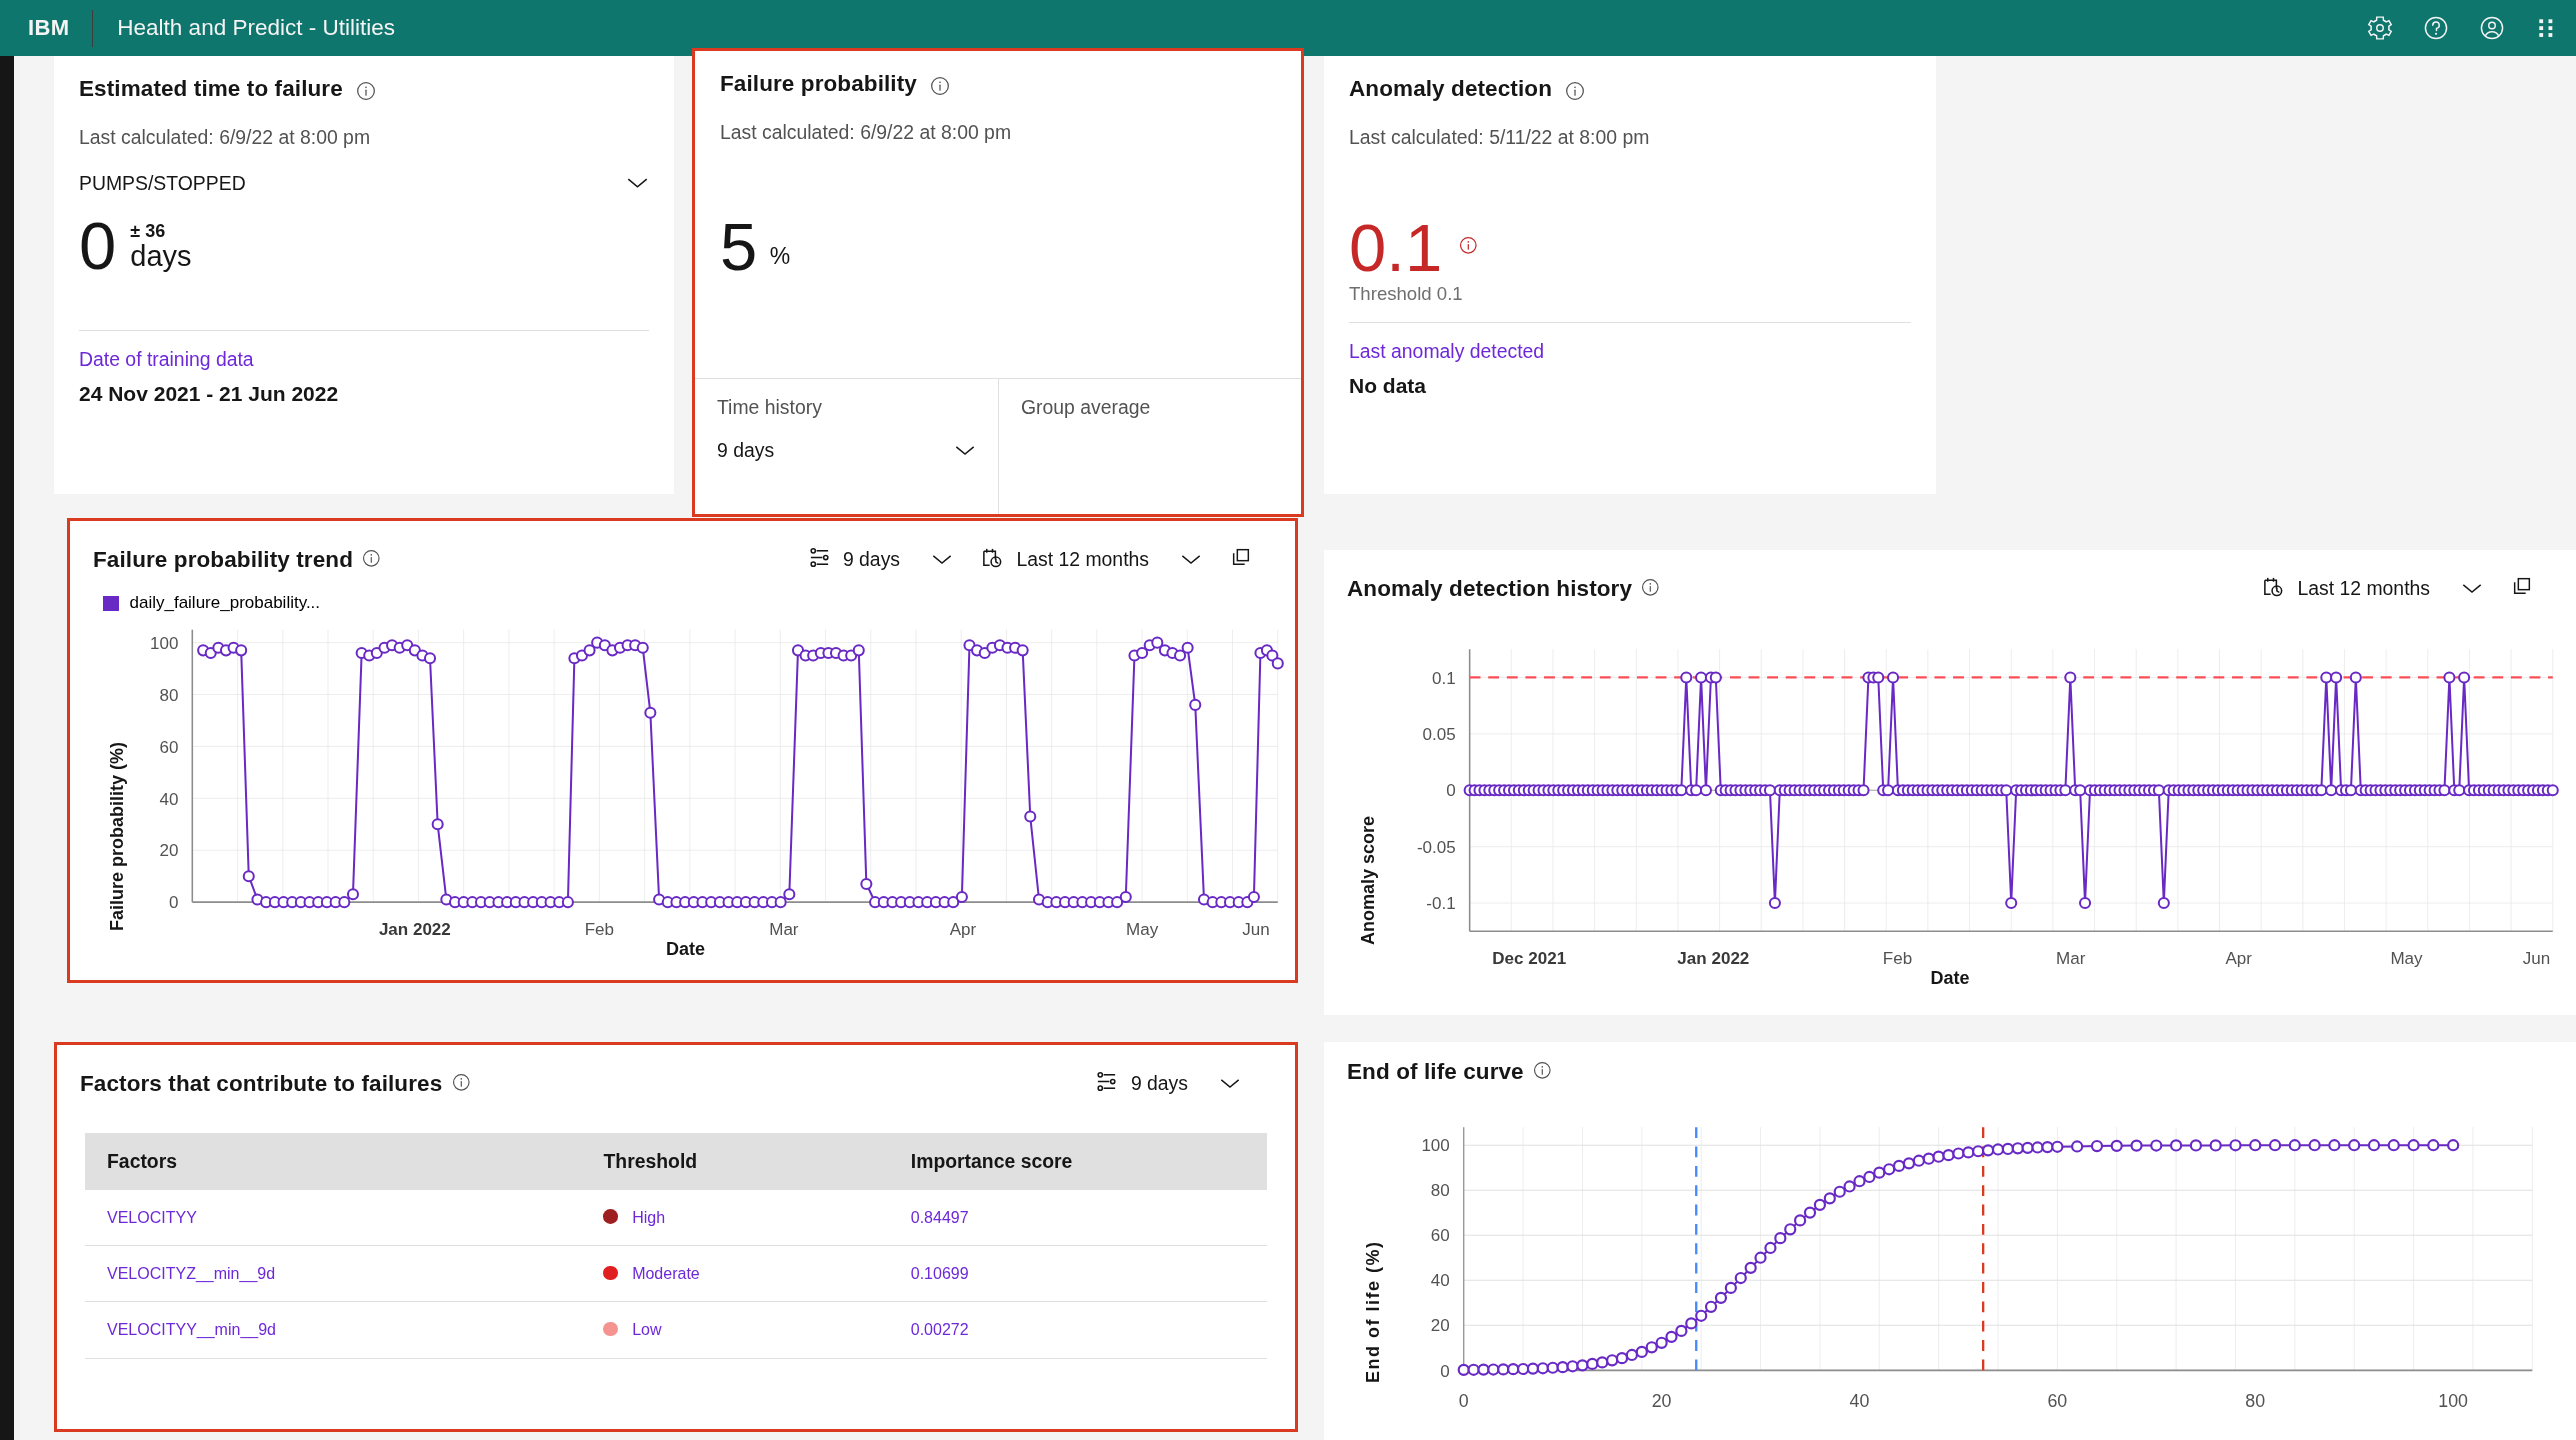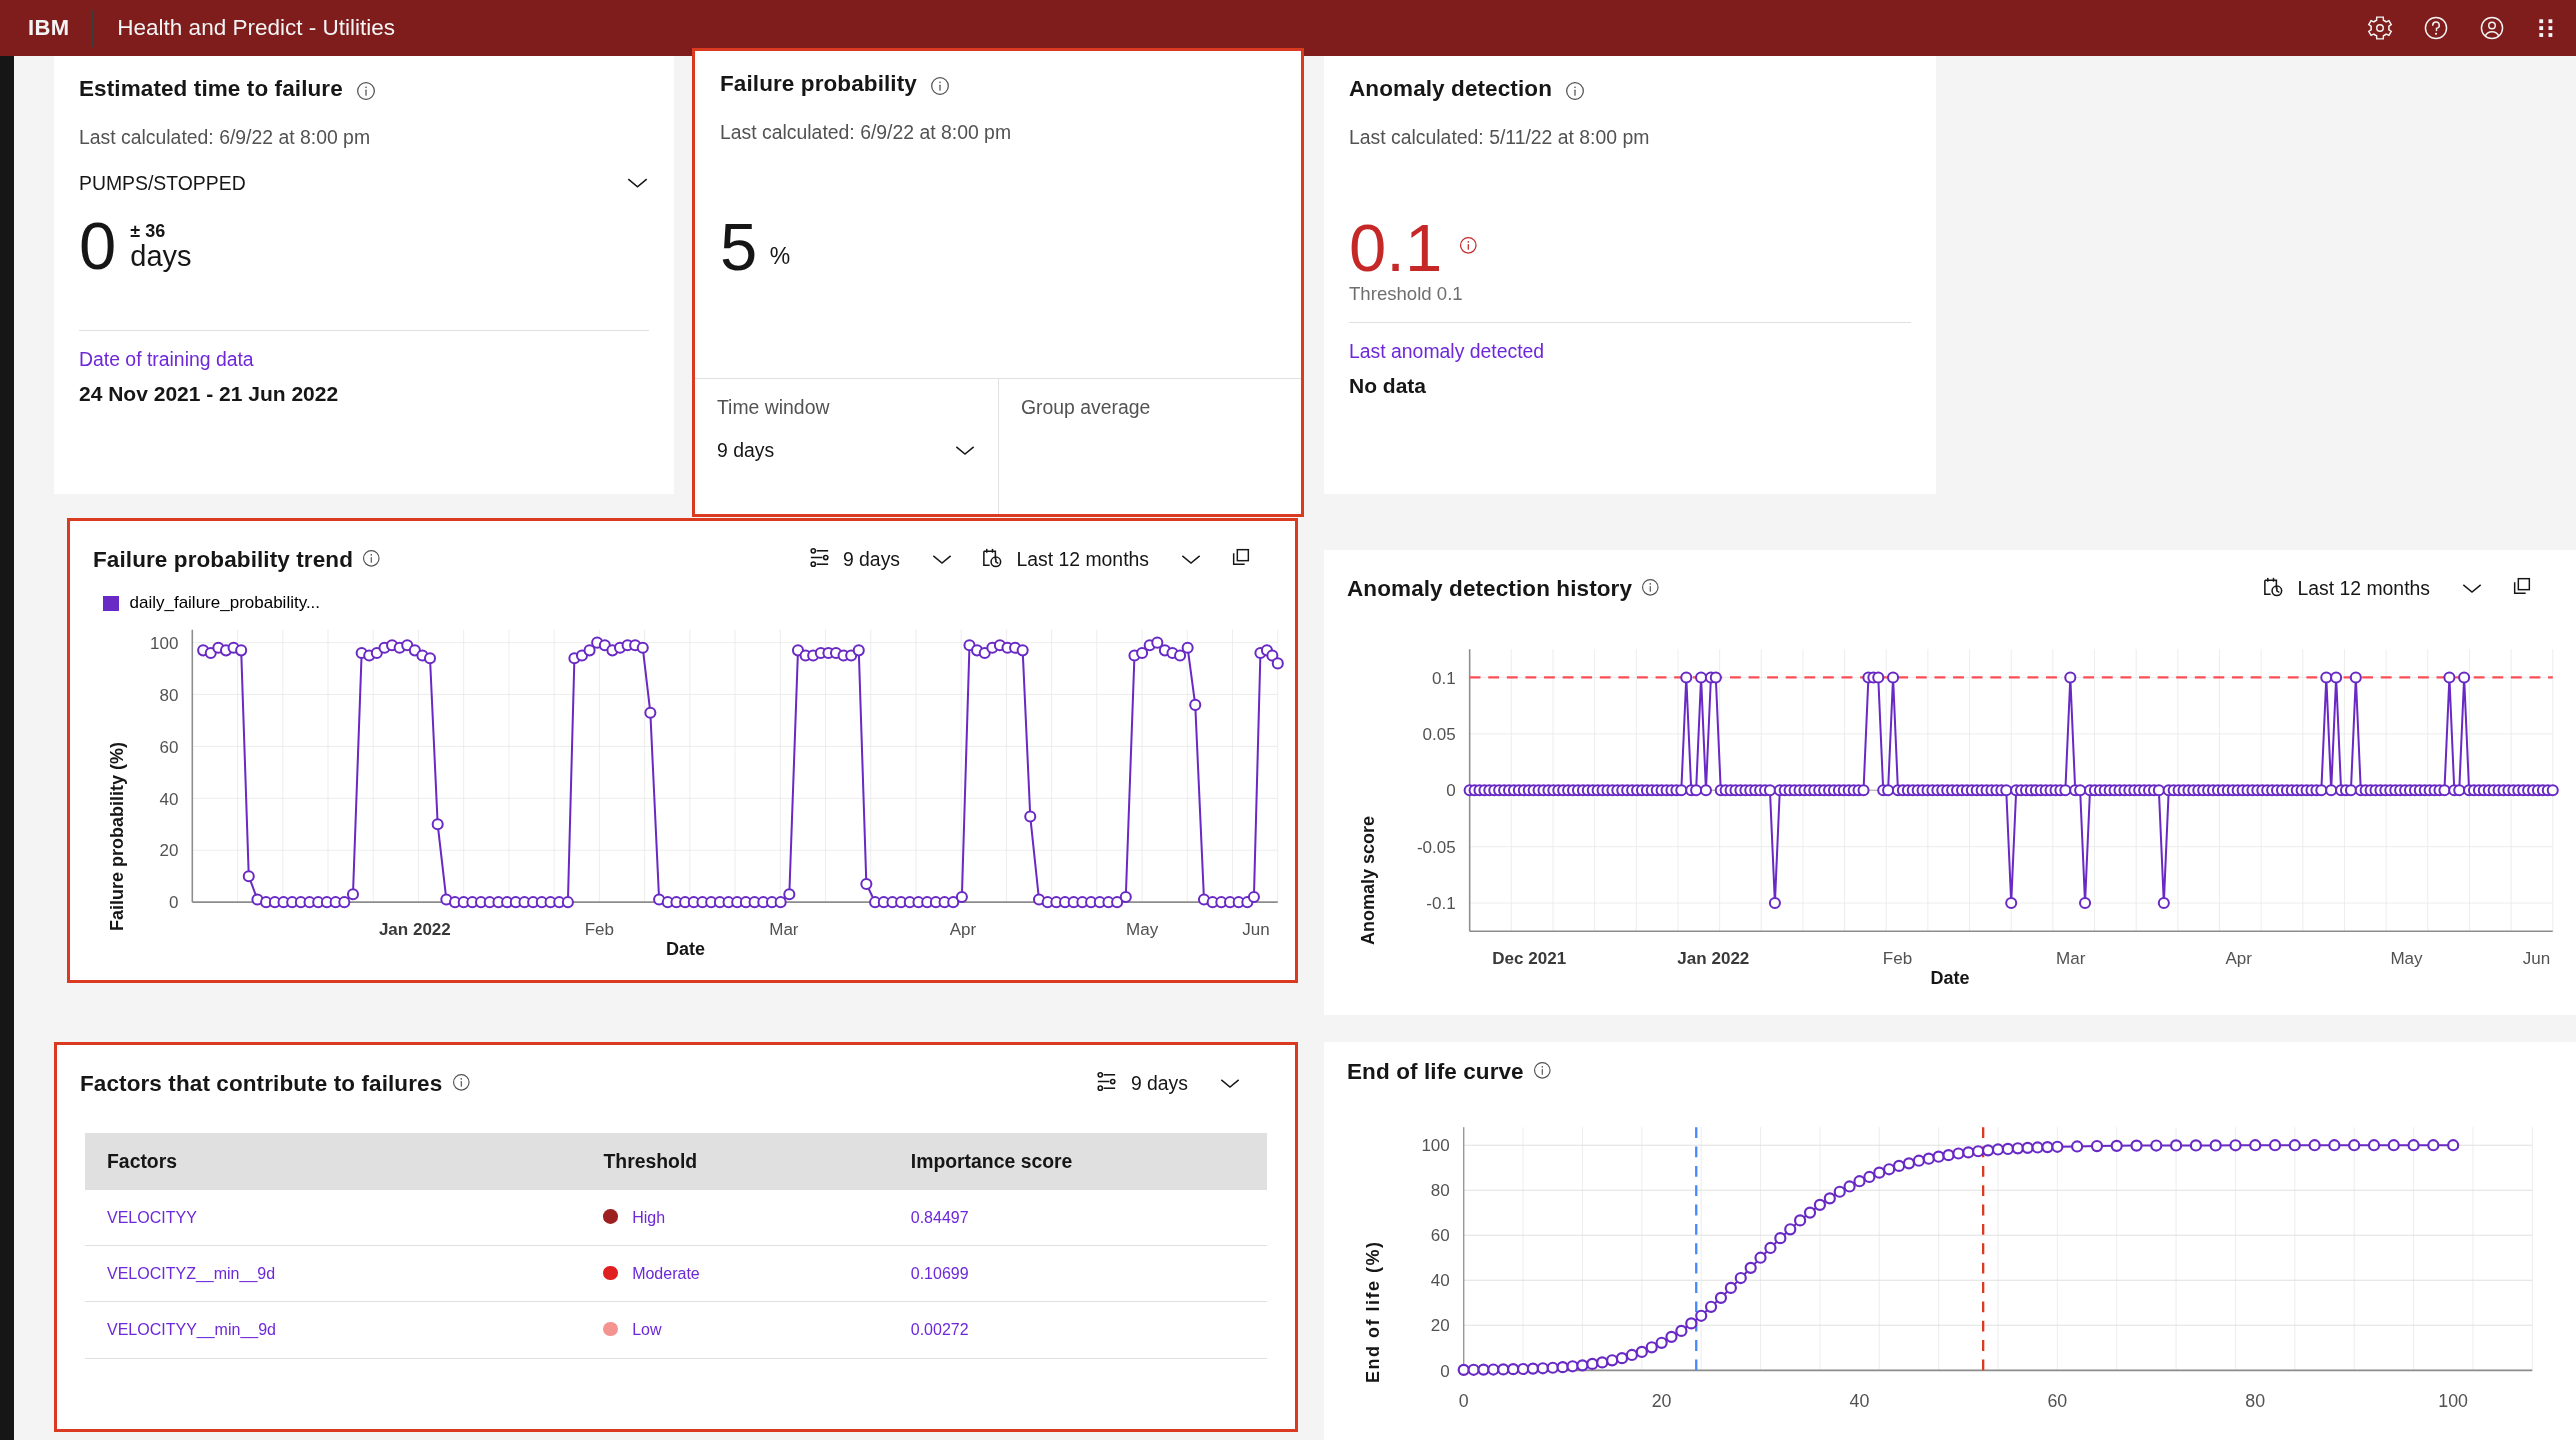--- a/index.html
+++ b/index.html
@@ -6,21 +6,21 @@
   html, body {
     width: 2576px; height: 1441px;
     background: #f4f4f4;
     font-family: "Liberation Sans", sans-serif;
     overflow: hidden;
   }
   
   #app { position: relative; width: 2576px; height: 1441px; background:#f4f4f4; }
   .header {
     position:absolute; top:0; left:0; width:2576px; height:56px;
-    background:#7f1d1d; display:flex; align-items:center;
+    background:#0f766e; display:flex; align-items:center;
   }
   .hdr-brand {
     color:#f4f4f4; font-size:22px; font-weight:600; letter-spacing:0.4px;
     padding-left:28px; padding-right:22px; font-family:"Liberation Sans", sans-serif;
   }
   .hdr-divider { width:0.8px; height:37px; background:#3d3d3d; }
   .hdr-title { color:#f4f4f4; font-size:22.5px; font-weight:400; padding-left:25px; }
   .hdr-spacer { flex:1 1 auto; }
   .hdr-icon {
     width:56px; height:56px; display:flex; align-items:center; justify-content:center;
@@ -196,21 +196,21 @@
     </div>
     <div class="kpi-sub muted">Last calculated: 6/9/22 at 8:00 pm</div>
 
     <div class="kpi-big" style="padding-top:71px;">
       <span class="kpi-num">5</span>
       <span class="kpi-pct">%</span>
     </div>
 
     <div class="split-row" style="position:absolute; left:0; right:0; bottom:0; height:136px;">
       <div class="split-col">
-        <div class="split-label">Time window</div>
+        <div class="split-label">Time history</div>
         <div class="split-select">
           <span>9 days</span>
           <span>
             <svg width="22" height="13" viewBox="0 0 30 18" fill="none" stroke="#161616" stroke-width="2">
                 <path d="M3 4l12 10L27 4"></path>
               </svg>
           </span>
         </div>
       </div>
       <div class="split-col">

